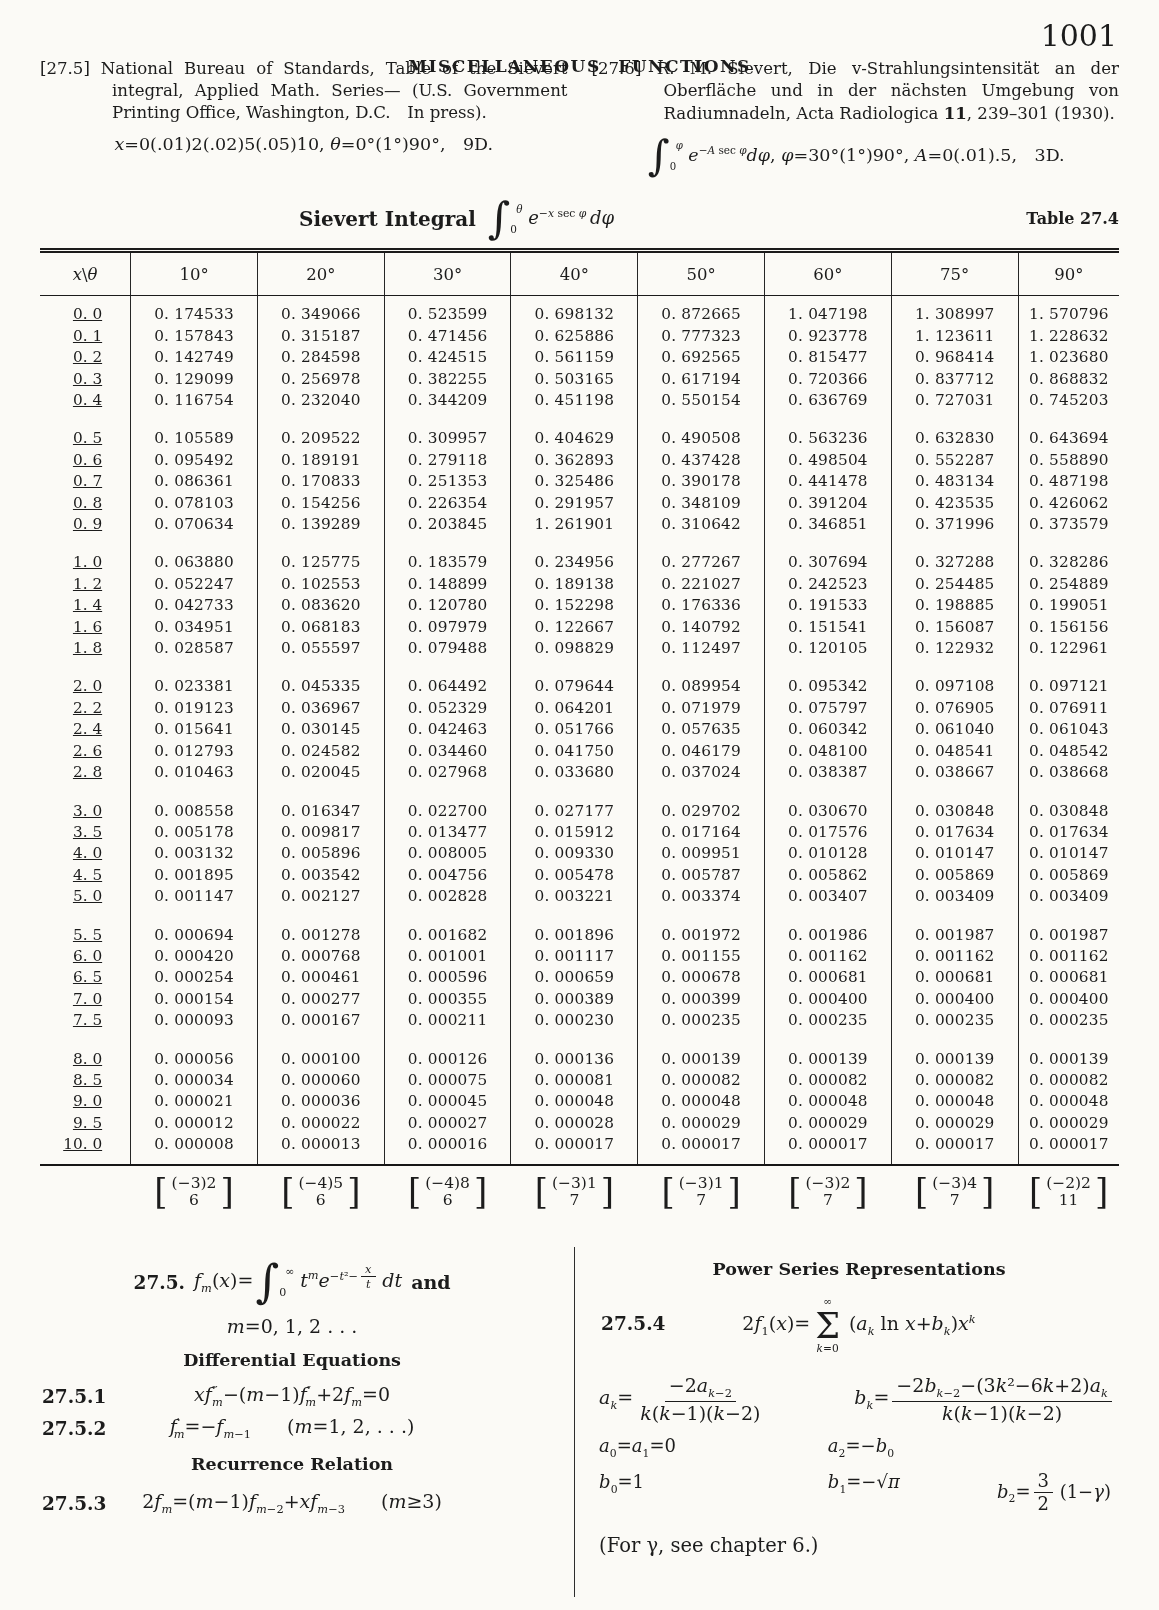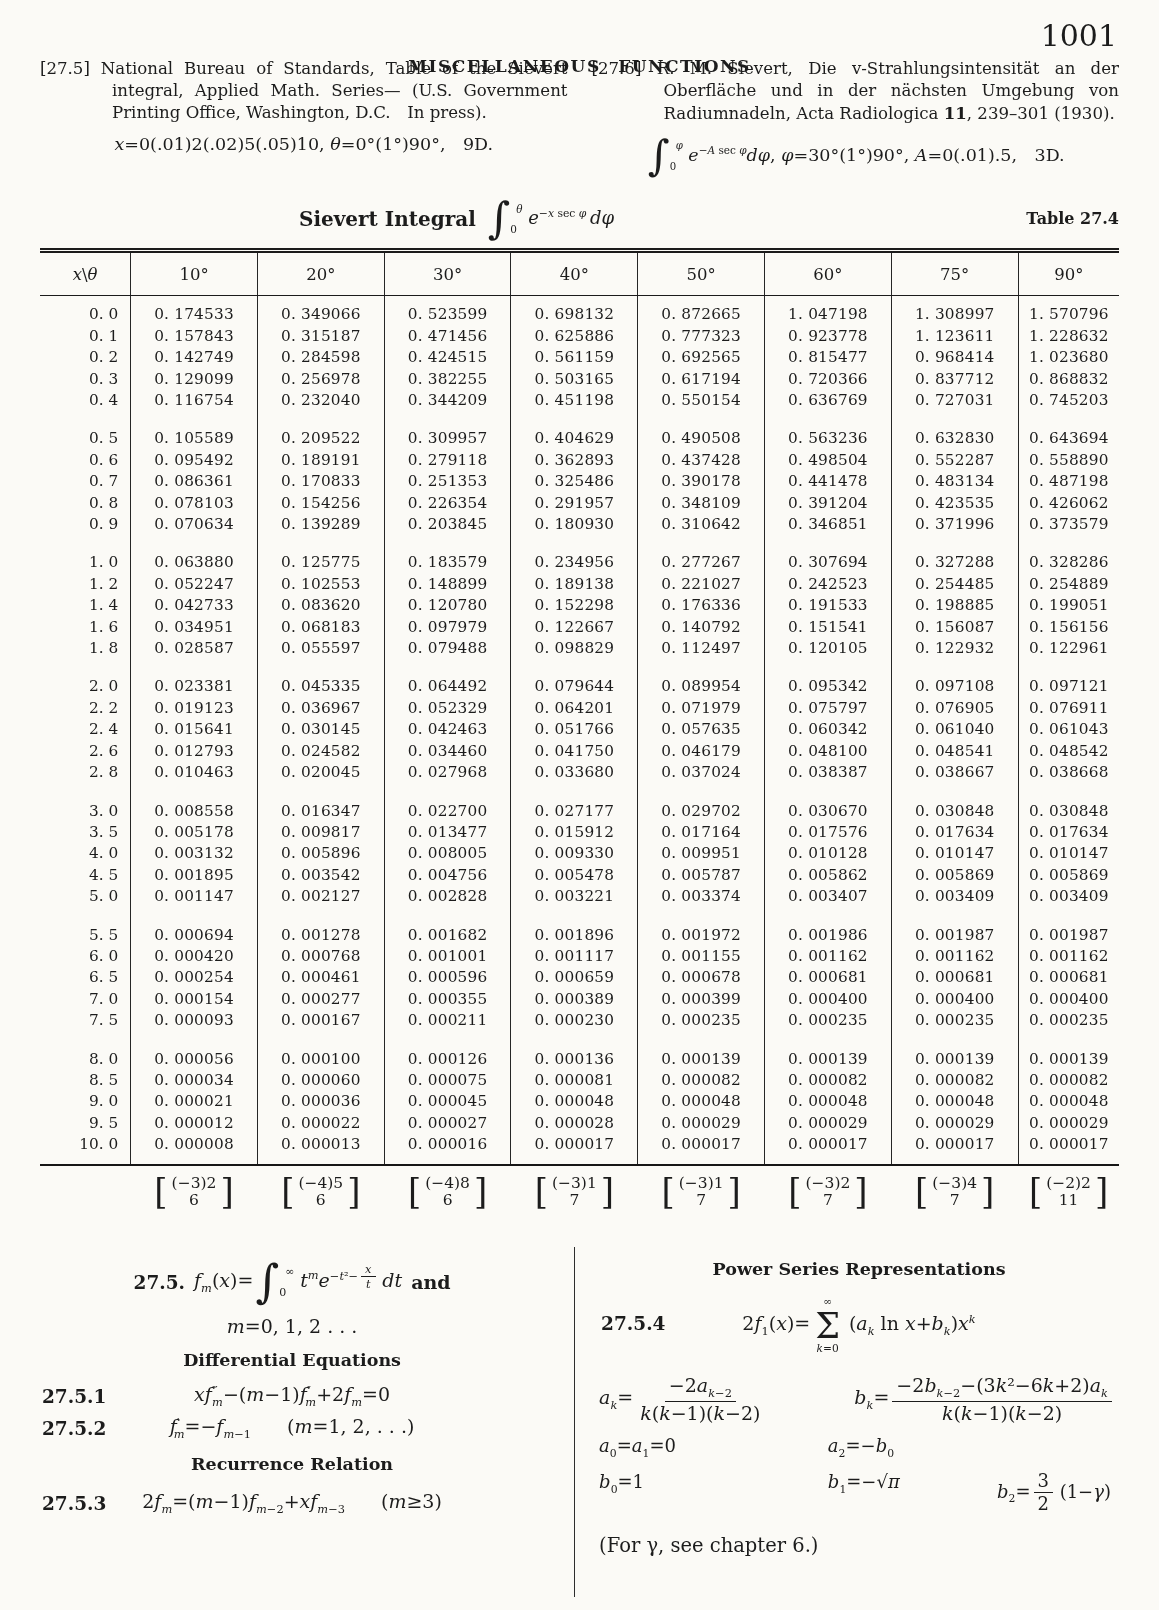--- a/index.html
+++ b/index.html
@@ -50,21 +50,21 @@
   .titlerow{display:flex;align-items:center;}
   .ttl{font-weight:700;font-size:20px;margin-left:24%;}
   .ttlformula{font-size:18px;margin-left:10px;}
   .tlabel{margin-left:auto;font-weight:700;font-size:16px;}
   table{width:100%;border-collapse:collapse;table-layout:fixed;margin-top:8px;}
   th{font-size:16.5px;font-weight:500;padding:12px 0 11px 0;
      border-top:5px double #1b1b1b;border-bottom:1.6px solid #1b1b1b;}
   th.corner{font-style:normal;}
   th + th, td + td{border-left:1.5px solid #262626;}
   tbody td{line-height:19.4px;font-size:15.3px;}
-  td.rx{text-align:right;padding-right:12px;}
+  td.rx{text-align:right;padding-right:28px;text-decoration:underline;}
   td.val{text-align:center;letter-spacing:0.2px;}
   tr.gap td{height:15px;line-height:15px;}
   tbody tr.first td{padding-top:9px;}
   tbody tr.last td{padding-bottom:9px;}
   tfoot td{border-top:2.2px solid #161616;border-left:0;padding:9px 0 12px 0;text-align:center;}
   .bnote{display:inline-flex;align-items:center;font-size:15.5px;line-height:1.12;}
   .bdel{font-size:34px;line-height:0.9;transform:scaleY(1.02);}
   .bstack{display:inline-flex;flex-direction:column;padding:0 4px;}
 
   
@@ -261,21 +261,21 @@
             <td class="val">0. 348109</td>
             <td class="val">0. 391204</td>
             <td class="val">0. 423535</td>
             <td class="val">0. 426062</td>
           </tr>
           <tr>
             <td class="rx">0. 9</td>
             <td class="val">0. 070634</td>
             <td class="val">0. 139289</td>
             <td class="val">0. 203845</td>
-            <td class="val">0. 180930</td>
+            <td class="val">1. 261901</td>
             <td class="val">0. 310642</td>
             <td class="val">0. 346851</td>
             <td class="val">0. 371996</td>
             <td class="val">0. 373579</td>
           </tr>
           <tr class="gap">
             <td class="rx"></td>
             <td class="val"></td>
             <td class="val"></td>
             <td class="val"></td>

